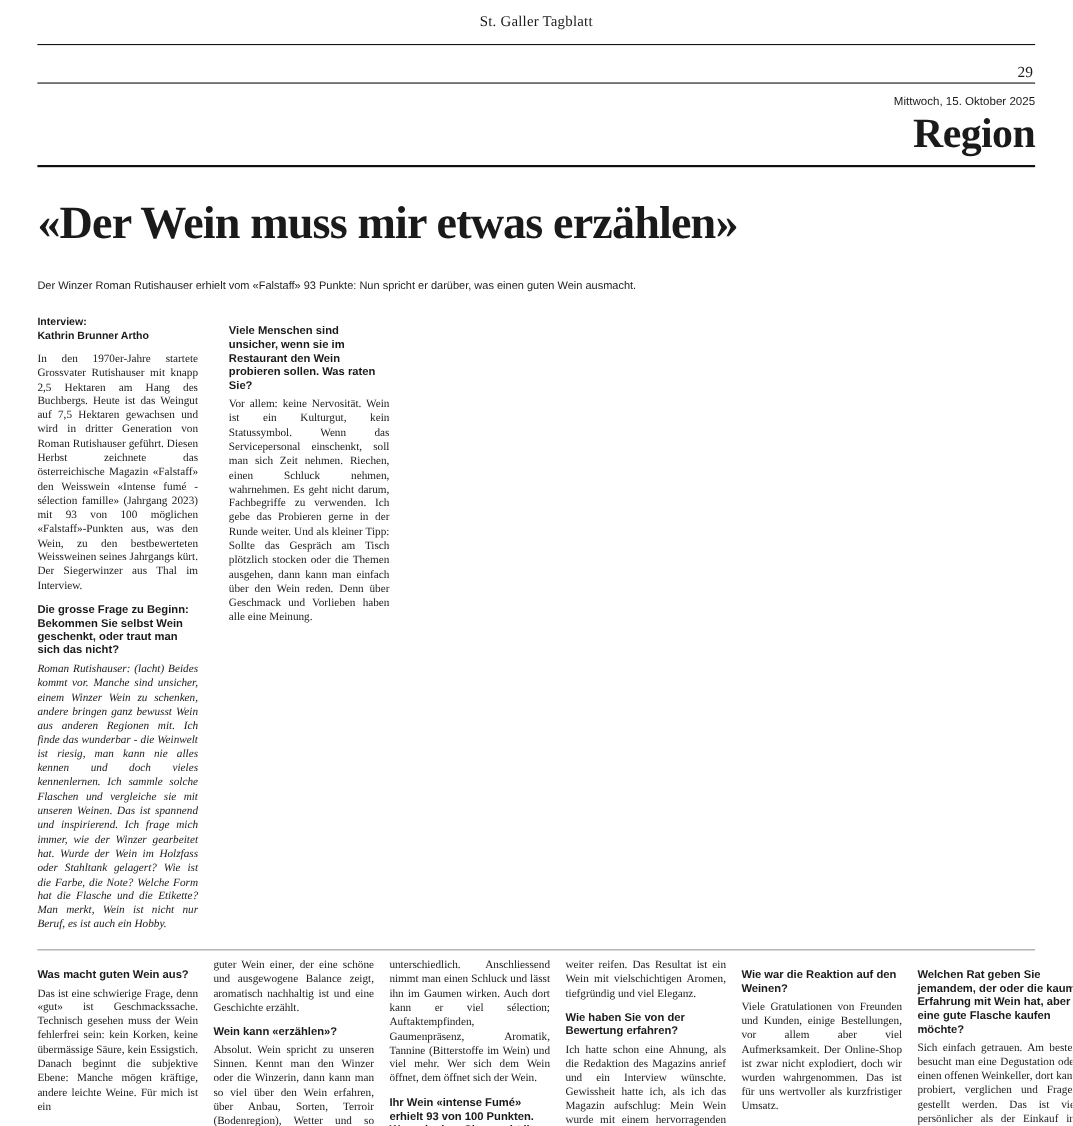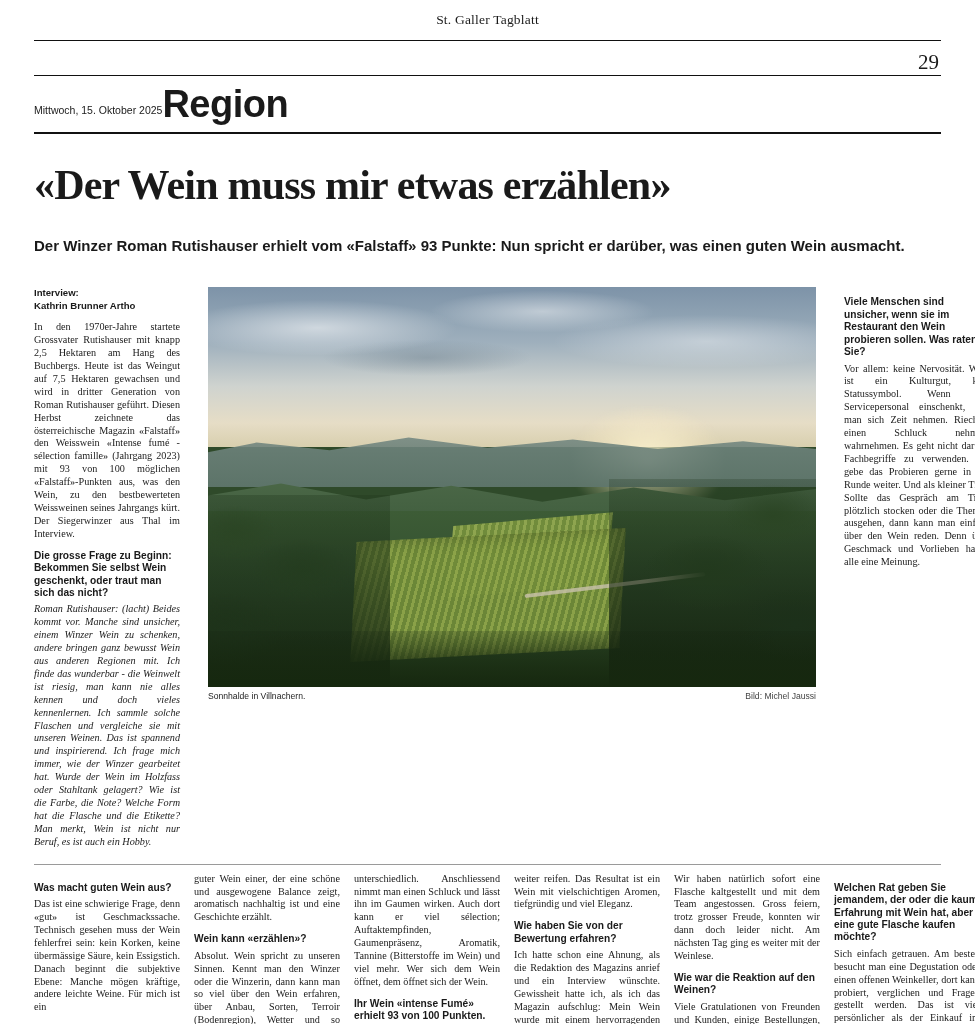--- a/index.html
+++ b/index.html
@@ -34,42 +34,43 @@
     height: 0;
   }
   .pagenum-row {
     display: flex;
     justify-content: flex-end;
     align-items: flex-end;
     height: 34px;
     padding-right: 2px;
   }
   .pagenum {
-    font-size: 21px;
+    font-size: 14px;
     font-family: "Liberation Serif", serif;
     color: #1a1a1a;
   }
   .rule-thin2 {
     border-top: 1px solid #111;
     height: 0;
   }
   .section-row {
     display: flex;
     align-items: flex-end;
     padding-top: 10px;
     padding-bottom: 4px;
+    flex-direction: column;
   }
   .dateline {
     font-family: "Liberation Sans", sans-serif;
     font-size: 10.5px;
     color: #1a1a1a;
     padding-bottom: 6px;
   }
   .section-title {
-    font-family: Liberation Sans, sans-serif;
+    font-family: Liberation Serif, serif;
     font-weight: bold;
     font-size: 38px;
     line-height: 0.95;
     letter-spacing: -0.5px;
   }
   .rule-thick {
     border-top: 2.5px solid #111;
     margin-top: 6px;
   }
 
@@ -77,25 +78,25 @@
   .headline {
     font-family: "Liberation Serif", serif;
     font-weight: bold;
     font-size: 42px;
     line-height: 1.04;
     margin-top: 30px;
     letter-spacing: -0.8px;
   }
   .subhead {
     font-family: "Liberation Sans", sans-serif;
-    font-weight: bold;
-    font-size: 15px;
+    font-weight: normal;
+    font-size: 10px;
     line-height: 1.3;
     margin-top: 14px;
-    margin-bottom: 32px;
+    margin-bottom: 20px;
   }
 
   
   .topgrid {
     display: flex;
     gap: 28px;
     align-items: flex-start;
   }
   .col-narrow { width: 146px; flex: 0 0 146px; }
   .photo-block { width: 608px; flex: 0 0 608px; }
@@ -269,40 +270,20 @@
         <div>Interview:</div>
         <div>Kathrin Brunner Artho</div>
       </div>
       <div id="col1">
           <p class="body">In den 1970er-Jahre startete Grossvater Rutishauser mit knapp 2,5 Hektaren am Hang des Buchbergs. Heute ist das Weingut auf 7,5 Hektaren gewachsen und wird in dritter Generation von Roman Rutishauser geführt. Diesen Herbst zeichnete das österreichische Magazin «Falstaff» den Weisswein «Intense fumé - sélection famille» (Jahrgang 2023) mit 93 von 100 möglichen «Falstaff»-Punkten aus, was den Wein, zu den bestbewerteten Weissweinen seines Jahrgangs kürt. Der Siegerwinzer aus Thal im Interview.</p>
           <h3 class="q">Die grosse Frage zu Beginn: Bekommen Sie selbst Wein geschenkt, oder traut man sich das nicht?</h3>
           <p class="body italic">Roman Rutishauser: (lacht) Beides kommt vor. Manche sind unsicher, einem Winzer Wein zu schenken, andere bringen ganz bewusst Wein aus anderen Regionen mit. Ich finde das wunderbar - die Weinwelt ist riesig, man kann nie alles kennen und doch vieles kennenlernen. Ich sammle solche Flaschen und vergleiche sie mit unseren Weinen. Das ist spannend und inspirierend. Ich frage mich immer, wie der Winzer gearbeitet hat. Wurde der Wein im Holzfass oder Stahltank gelagert? Wie ist die Farbe, die Note? Welche Form hat die Flasche und die Etikette? Man merkt, Wein ist nicht nur Beruf, es ist auch ein Hobby.</p>
         </div>
     </div>
 
-    <div class="photo-block">
-      <div class="photo">
-        <div class="sky"></div>
-        <div class="clouds"></div>
-        <div class="sun"></div>
-        <div class="hills-far"></div>
-        <div class="hills-mid"></div>
-        <div class="valley"></div>
-        <div class="vineyard2"></div>
-        <div class="vineyard"></div>
-        <div class="road"></div>
-        <div class="treesL"></div>
-        <div class="treesR"></div>
-        <div class="foreground"></div>
-      </div>
-      <div class="caption-row">
-        <span>Sonnhalde in Villnachern.</span>
-        <span class="credit">Bild: Michel Jaussi</span>
-      </div>
-    </div>
 
     <div class="col-narrow">
       <div id="col6">
           <h3 class="q">Viele Menschen sind unsicher, wenn sie im Restaurant den Wein probieren sollen. Was raten Sie?</h3>
           <p class="body">Vor allem: keine Nervosität. Wein ist ein Kulturgut, kein Statussymbol. Wenn das Servicepersonal einschenkt, soll man sich Zeit nehmen. Riechen, einen Schluck nehmen, wahrnehmen. Es geht nicht darum, Fachbegriffe zu verwenden. Ich gebe das Probieren gerne in der Runde weiter. Und als kleiner Tipp: Sollte das Gespräch am Tisch plötzlich stocken oder die Themen ausgehen, dann kann man einfach über den Wein reden. Denn über Geschmack und Vorlieben haben alle eine Meinung.</p>
         </div>
     </div>
 
   </div>
 
@@ -330,21 +311,20 @@
       </div>
     <div class="bcol">
         <div id="col4">
           <p class="body">weiter reifen. Das Resultat ist ein Wein mit vielschichtigen Aromen, tiefgründig und viel Eleganz.</p>
           <h3 class="q">Wie haben Sie von der Bewertung erfahren?</h3>
           <p class="body">Ich hatte schon eine Ahnung, als die Redaktion des Magazins anrief und ein Interview wünschte. Gewissheit hatte ich, als ich das Magazin aufschlug: Mein Wein wurde mit einem hervorragenden Zeugnis bewertet, das war eine grosse Freude. Solche Anerkennungen motivieren und geben auch der Region Sichtbarkeit, die sonst nicht im Rampenlicht steht.</p>
         </div>
       </div>
     <div class="bcol">
         <div id="col5">
-          <p class="body">Wir haben natürlich sofort eine Flasche kaltgestellt und mit dem Team angestossen. Gross feiern, trotz grosser Freude, konnten wir dann doch leider nicht. Am nächsten Tag ging es weiter mit der Weinlese.</p>
           <h3 class="q">Wie war die Reaktion auf den Weinen?</h3>
           <p class="body">Viele Gratulationen von Freunden und Kunden, einige Bestellungen, vor allem aber viel Aufmerksamkeit. Der Online-Shop ist zwar nicht explodiert, doch wir wurden wahrgenommen. Das ist für uns wertvoller als kurzfristiger Umsatz.</p>
         </div>
       </div>
     <div class="bcol">
         <div id="col6b">
           <h3 class="q">Welchen Rat geben Sie jemandem, der oder die kaum Erfahrung mit Wein hat, aber eine gute Flasche kaufen möchte?</h3>
           <p class="body">Sich einfach getrauen. Am besten besucht man eine Degustation oder einen offenen Weinkeller, dort kann probiert, verglichen und Fragen gestellt werden. Das ist viel persönlicher als der Einkauf im Supermarkt. Ein Etikett oder QR-Code ersetzen kein Gespräch mit dem Winzer oder der Winzerin. Viele glauben, man müsse etwas kaufen, aber das hemmt vielleicht. Es geht um den Austausch, ums Kennenlernen. Wein ist ein soziales Produkt, er verbindet Menschen. Und am Ende zählt, dass man ihn geniesst, bewusst, im Mass, nicht in Massen.</p>
         </div>
       </div>

